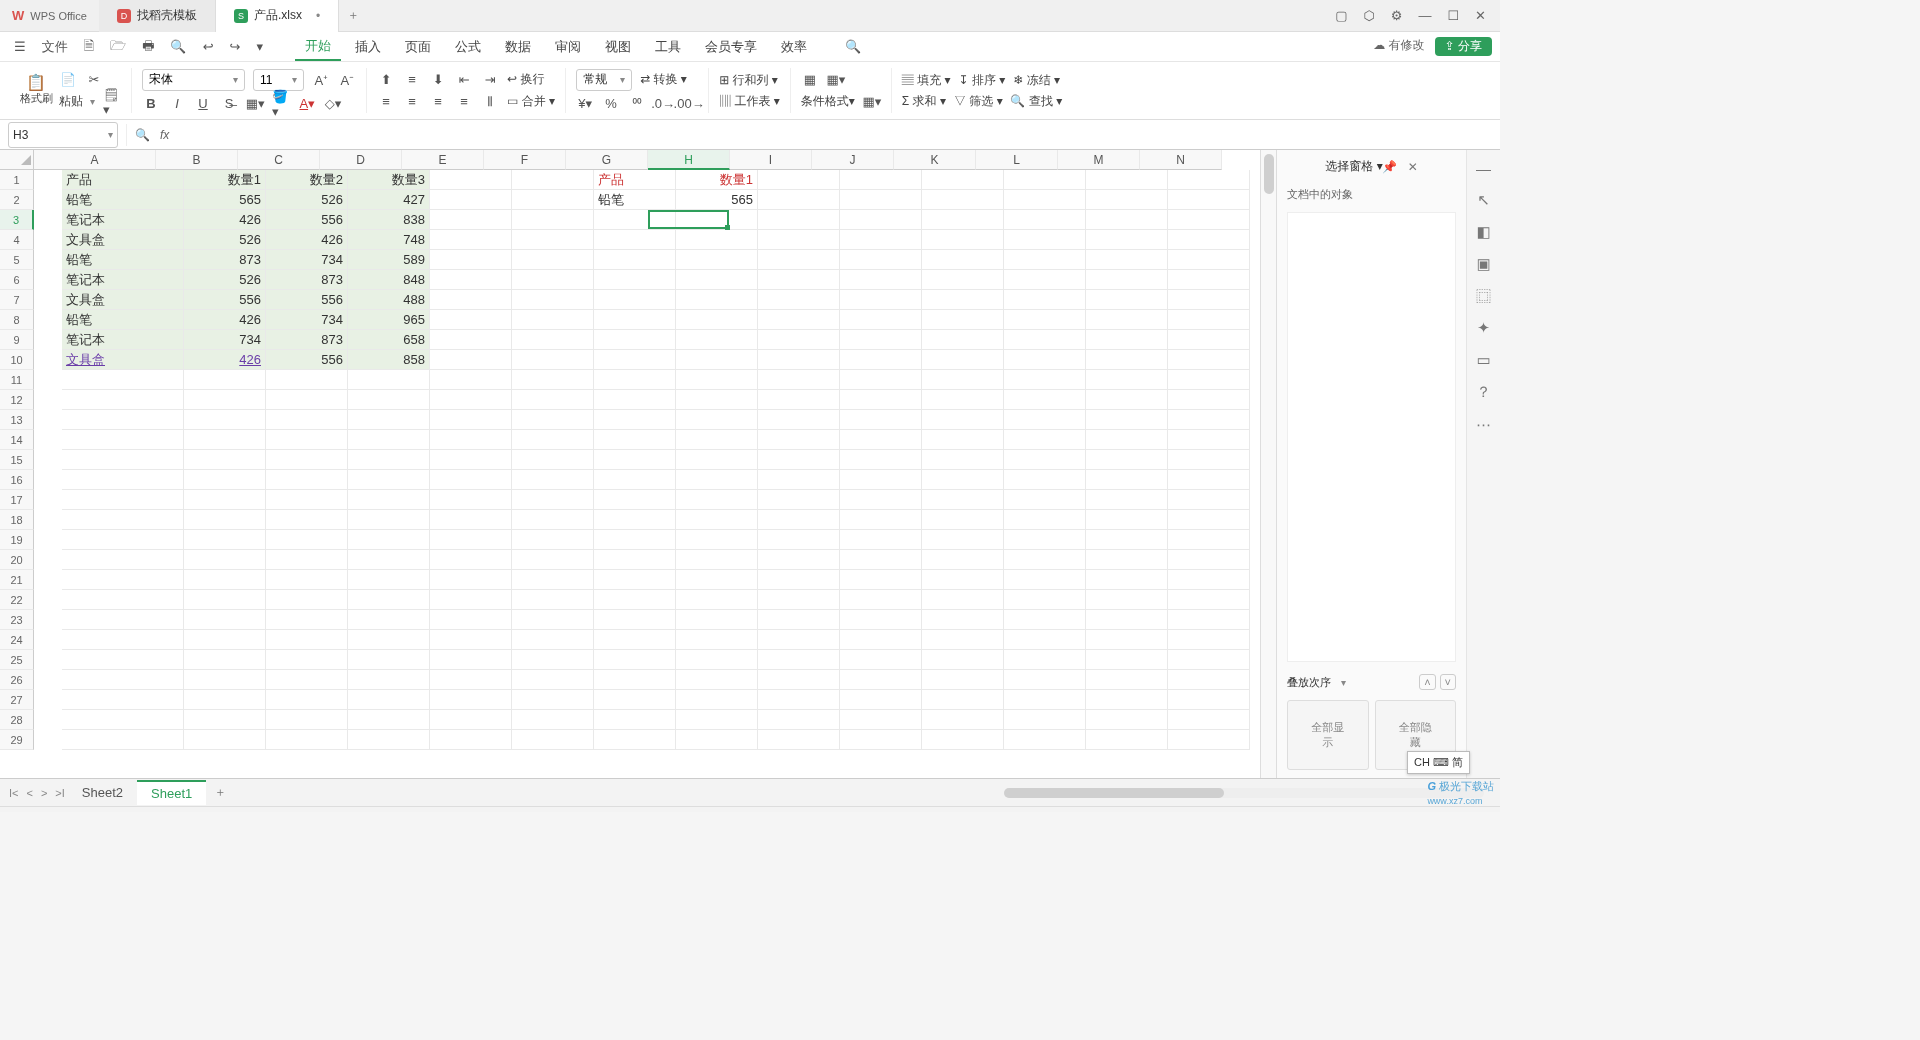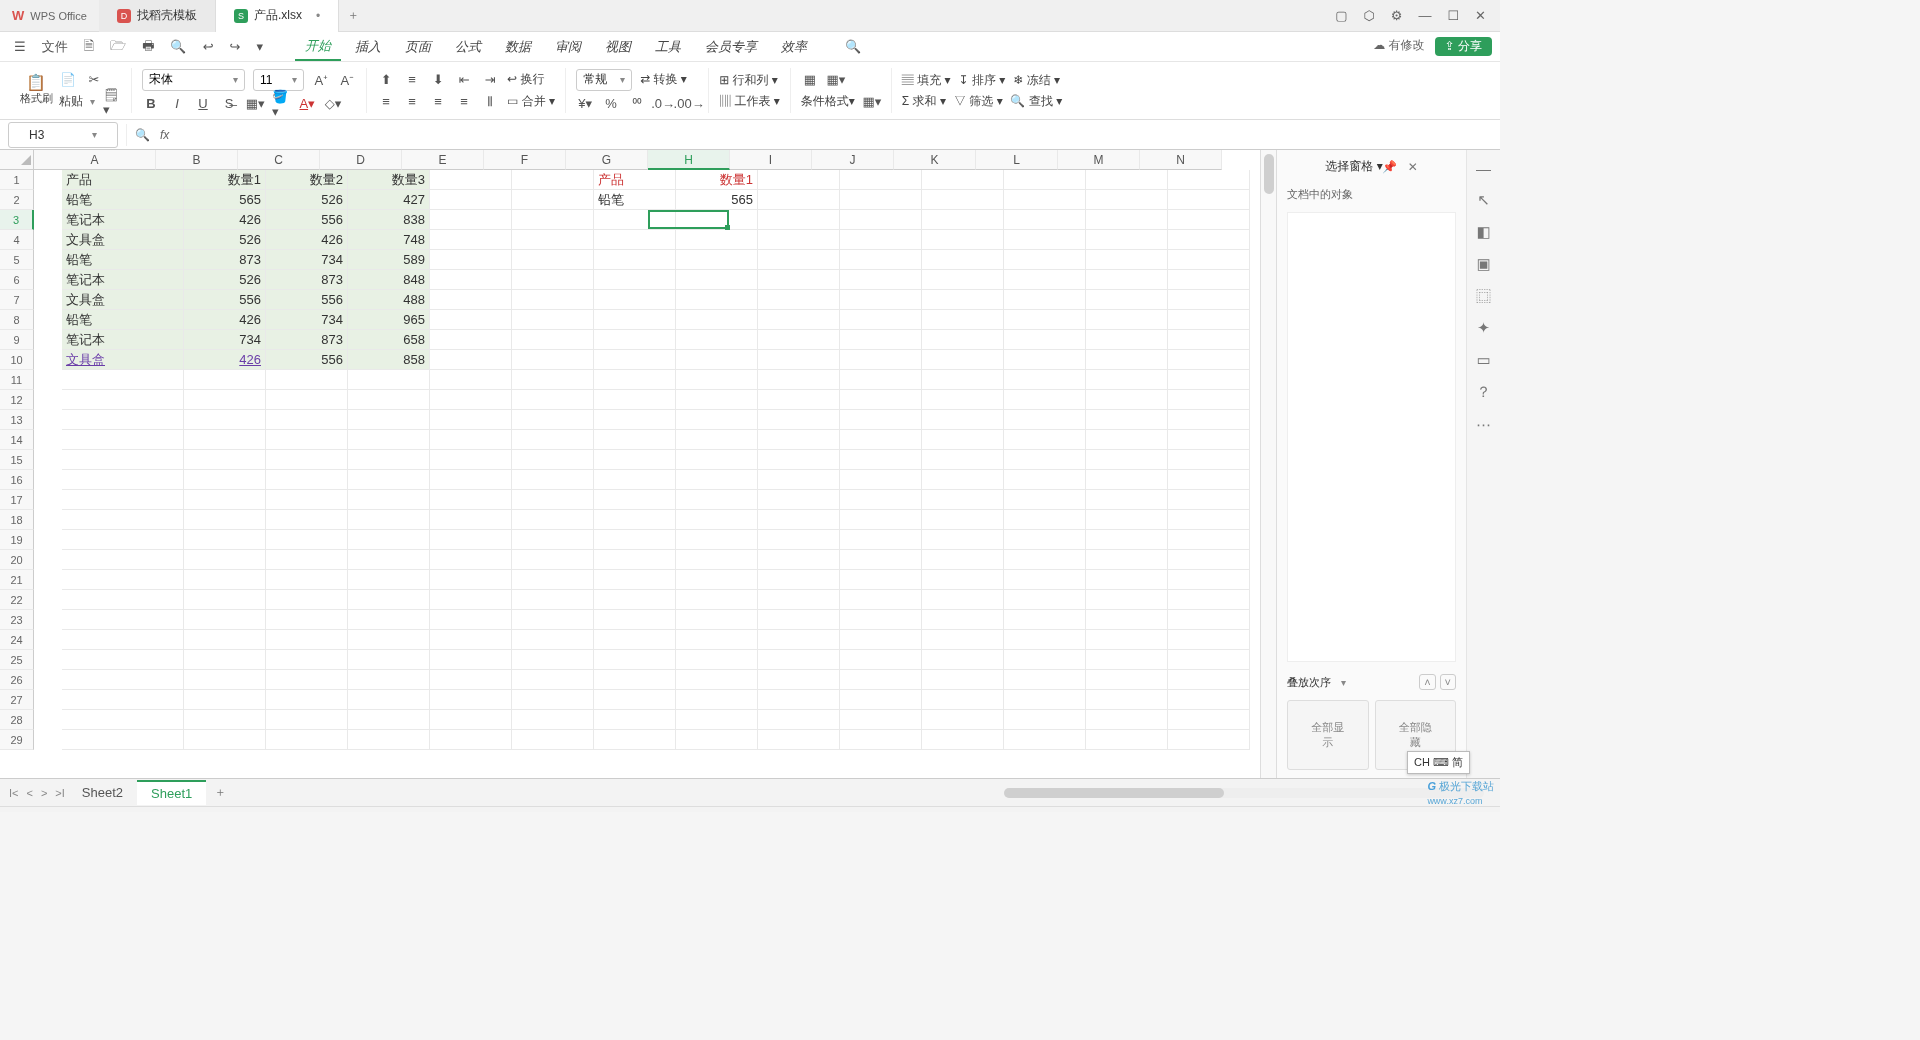--- a/index.html
+++ b/index.html
@@ -15,21 +15,21 @@
 .tab .ico.red{background:#d9534f;} .tab .ico.green{background:#2e9e5b;}
 .tab .dot{color:#888; margin-left:8px;}
 .newtab{ width:28px; display:flex; align-items:center; justify-content:center; cursor:pointer; color:#777;}
 .titlebar .spacer{ flex:1; }
 .winbtns{ display:flex; gap:16px; padding:0 14px;}
 .winbtns span{ cursor:pointer; color:#666; font-size:13px;}
 
 
 .menurow{ height:30px; background:#fff; display:flex; align-items:center; padding:0 8px; gap:4px; border-bottom:1px solid #e6e6e6;}
 .menurow .mbtn{ padding:4px 6px; cursor:pointer; color:#555; font-size:13px;}
-.menurow .mtab{ padding:4px 10px; cursor:pointer; color:#444; font-size:13px;font-style:italic;}
+.menurow .mtab{ padding:4px 10px; cursor:pointer; color:#444; font-size:13px;}
 .menurow .mtab.active{ color:#2e9e5b; border-bottom:2px solid #2e9e5b;}
 .menurow .spacer{flex:1;}
 .menurow .rightbtns{display:flex; align-items:flex-start; gap:10px;}
 .sharebtn{ background:#2e9e5b; color:#fff; padding:1px 10px; border-radius:4px; font-size:12px;}
 
 
 .ribbon{ background:#fff; padding:6px 10px; display:flex; align-items:stretch; gap:0; border-bottom:1px solid #ddd; height:58px;}
 .rgroup{ display:flex; flex-direction:row; align-items:center; gap:6px; padding:0 10px; border-right:1px solid #eee;}
 .rbtn{ display:flex; flex-direction:column; align-items:center; justify-content:center; font-size:11px; color:#444; cursor:pointer; min-width:28px;}
 .rbtn.small{ flex-direction:row; gap:3px; font-size:12px;}
@@ -37,21 +37,21 @@
 .rstack{ display:flex; flex-direction:column; gap:4px;}
 .rrow{ display:flex; gap:8px; align-items:center;}
 .fontbox{ display:flex; align-items:center; border:1px solid #ccc; border-radius:3px; padding:0 6px; height:22px; background:#fff;}
 .fontbox input{ border:none; outline:none; width:80px; font-size:12px;}
 .sizebox input{ width:28px; text-align:left;}
 .dd{ font-size:10px; color:#888; cursor:pointer; padding-left:4px;}
 .ricon{ width:18px; height:18px; display:inline-flex; align-items:center; justify-content:center; color:#555; cursor:pointer; font-size:13px;}
 
 
 .fbar{ height:30px; background:#fff; border-bottom:1px solid #ccc; display:flex; align-items:center; padding:4px 8px; gap:8px;}
-.namebox{ width:110px; height:26px; border:1px solid #ccc; border-radius:3px; display:flex; align-items:center; padding:0 20px; justify-content:space-between;}
+.namebox{ width:110px; height:26px; border:1px solid #ccc; border-radius:3px; display:flex; align-items:center; padding:0 4px; justify-content:space-between;}
 .fxinput{ flex:1; height:22px; border:none; border-left:1px solid #eee; padding:0 8px; display:flex; align-items:center; gap:10px;}
 
 
 .mainarea{ display:flex; height:628px; }
 .gridwrap{ flex:1; display:flex; flex-direction:column; background:#fff; position:relative;}
 .colhdr{ display:flex; height:20px;}
 .corner{ width:34px; border-right:1px solid #ccc; border-bottom:1px solid #ccc; background:#f8f8f8; display:flex; align-items:center; justify-content:flex-end; padding-right:2px;}
 .corner svg{width:10px;height:10px;}
 .ch{ width:82px; border-right:1px solid #e9e9e9; border-bottom:1px solid #ccc; background:#f8f8f8; text-align:center; font-size:12px; color:#555; line-height:20px;}
 .ch.sel{ background:#e8f3ec; color:#2e9e5b; border-bottom:2px solid #2e9e5b;}

